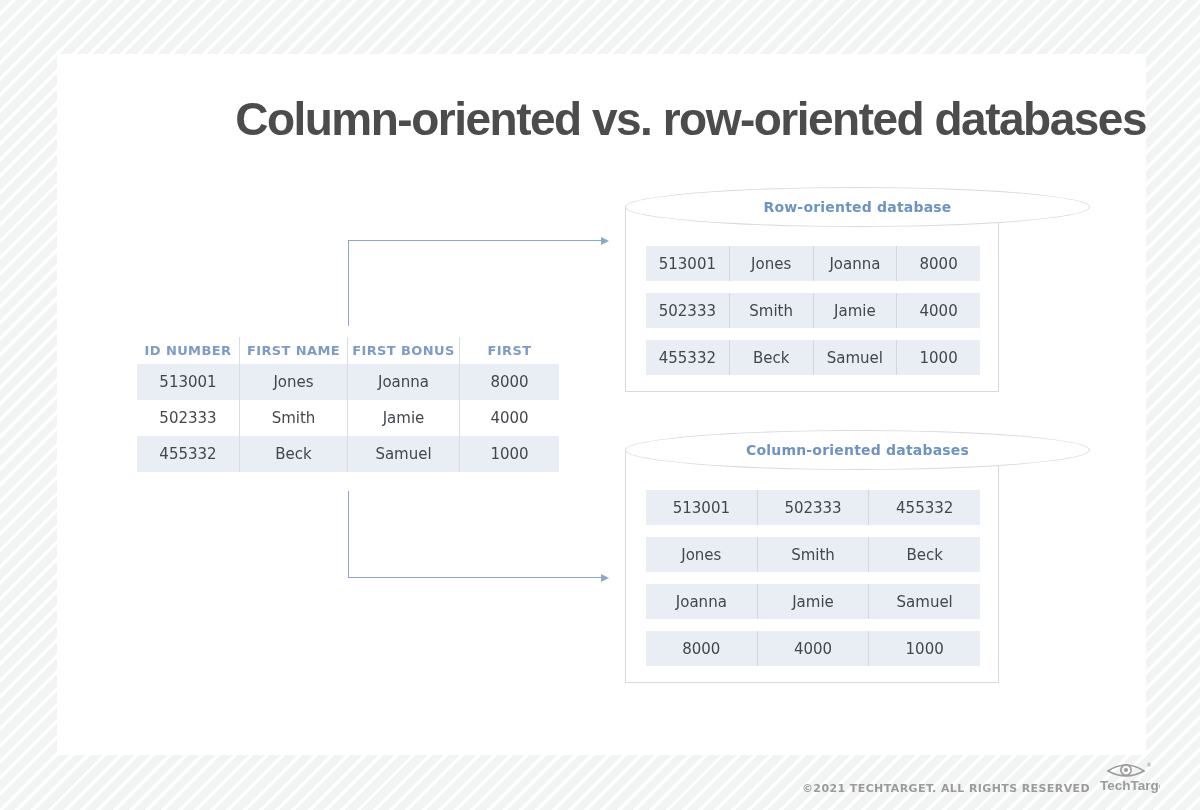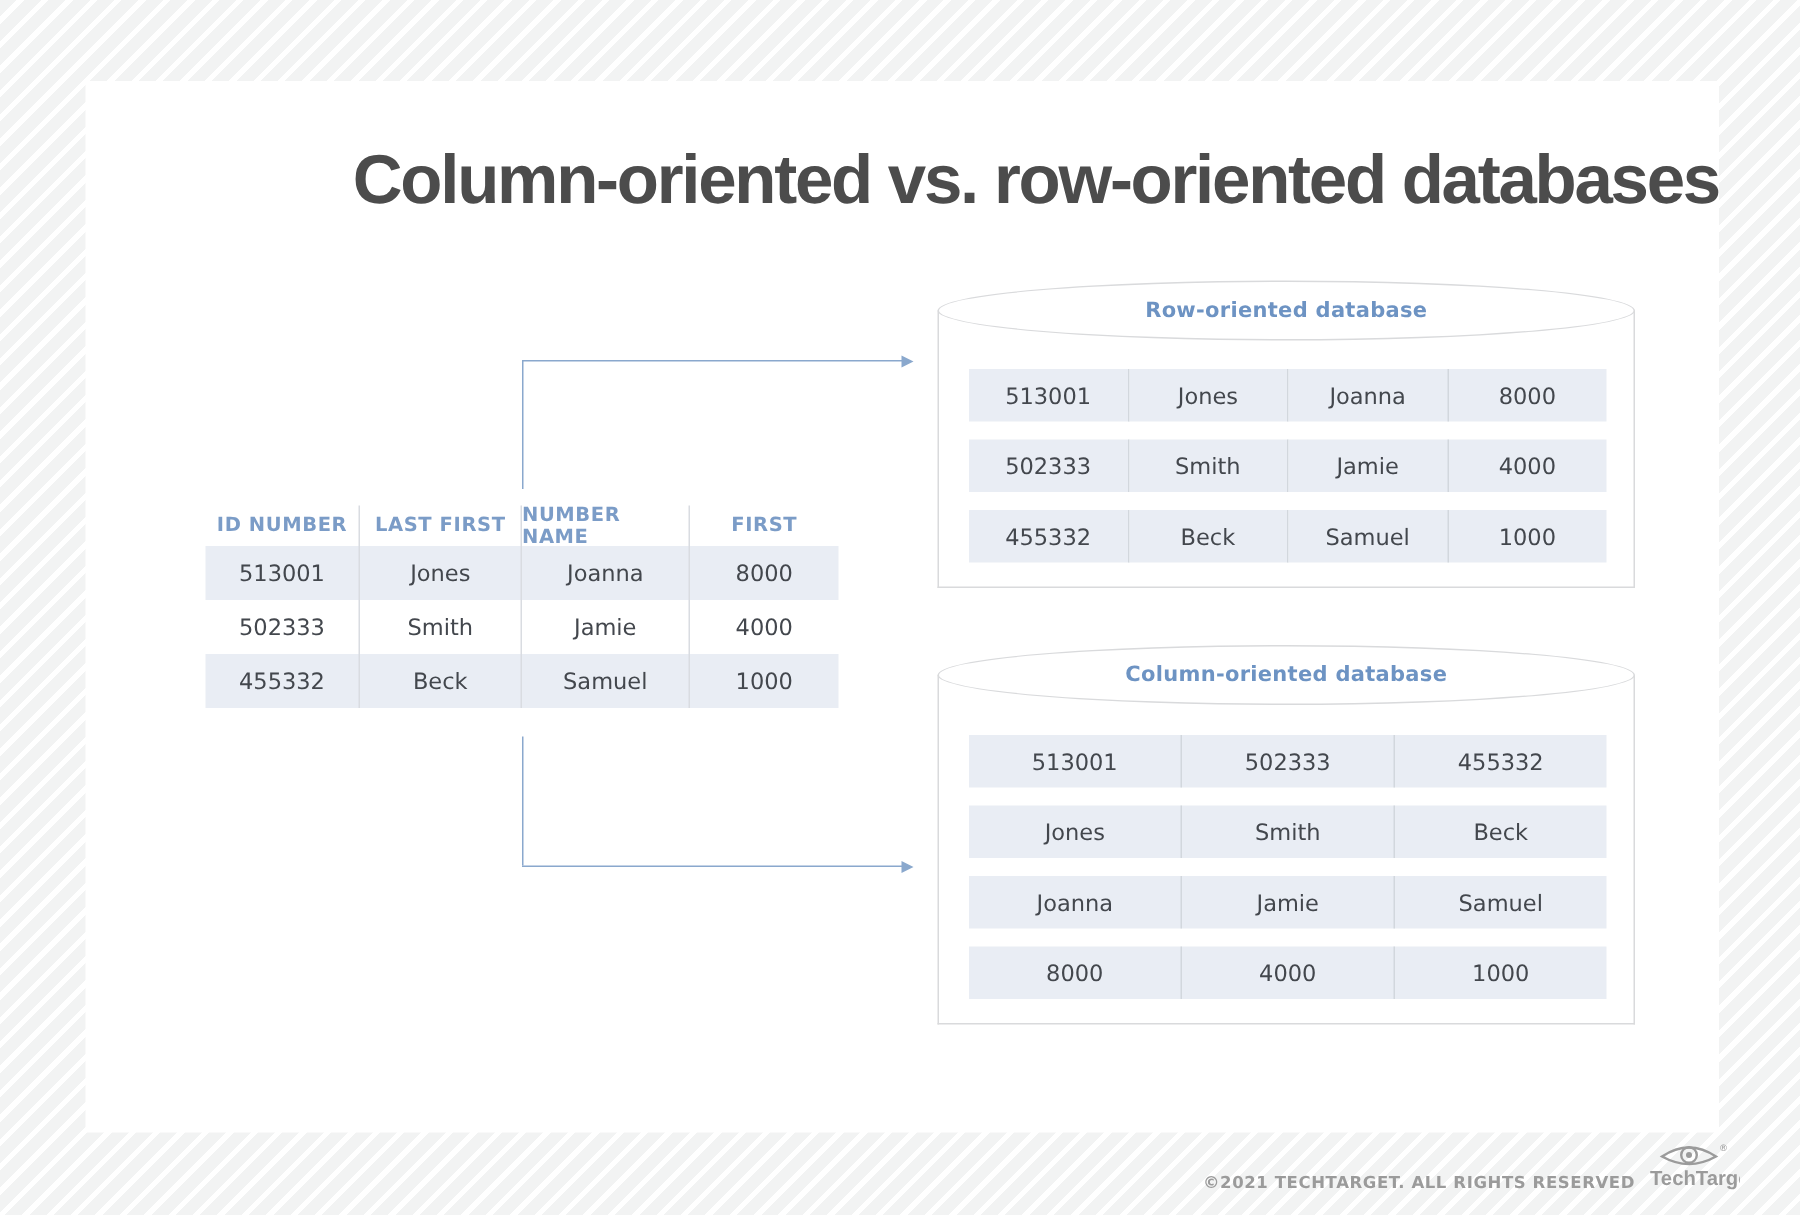--- a/index.html
+++ b/index.html
@@ -41,21 +41,21 @@
   
   .line { position:absolute; background:#8aa8cd; }
   .arrowhead {
     position:absolute; width:0; height:0;
     border-top:4px solid transparent; border-bottom:4px solid transparent;
     border-left:8px solid #8aa8cd;
   }
 
   
   .db-panel {
-    position:absolute; left:625px; width:465px;
+    position:absolute; left:625px; width:374px;
     background:#ffffff; border:1px solid #d9dadc; border-top:none;padding-left:24px;
   }
   .db-ellipse {
     position:absolute; left:-1px; top:-20px; width:465px; height:40px;
     background:#ffffff; border:1px solid #d9dadc; border-radius:50%;
     display:flex; align-items:center; justify-content:center;
   }
   .db-label { font-size:14px; font-weight:bold; color:#6d93c3; letter-spacing:0.2px; }
   .db-body { position:absolute; left:20px; right:18px; top:0; }
   .db-row { display:flex; height:35px; margin-bottom:12px; }
@@ -77,22 +77,22 @@
 <body>
 
 <div class="stage">
   <div class="card"></div>
 
   <h1 class="title">Column-oriented vs. row-oriented databases</h1>
 
   <div class="src-table">
     <div class="src-grid">
       <div class="src-hcell">ID NUMBER</div>
-      <div class="src-hcell">LAST FIRST</div>
-      <div class="src-hcell">NUMBER NAME</div>
+      <div class="src-hcell">FIRST NAME</div>
+      <div class="src-hcell">FIRST BONUS</div>
       <div class="src-hcell last">FIRST</div>
     </div>
     <div class="src-grid">
       <div class="src-cell stripe">513001</div>
       <div class="src-cell stripe">Jones</div>
       <div class="src-cell stripe">Joanna</div>
       <div class="src-cell stripe last">8000</div>
     </div>
     <div class="src-grid">
       <div class="src-cell">502333</div>
@@ -137,21 +137,21 @@
         <div class="db-cell">455332</div>
         <div class="db-cell">Beck</div>
         <div class="db-cell">Samuel</div>
         <div class="db-cell last">1000</div>
       </div>
     </div>
   </div>
 
   <div class="db-panel" style="top:450px; height:233px;">
     <div class="db-ellipse">
-      <span class="db-label">Column-oriented database</span>
+      <span class="db-label">Column-oriented databases</span>
     </div>
     <div class="db-body" style="top:40px;">
       <div class="db-row">
         <div class="db-cell">513001</div>
         <div class="db-cell">502333</div>
         <div class="db-cell last">455332</div>
       </div>
       <div class="db-row">
         <div class="db-cell">Jones</div>
         <div class="db-cell">Smith</div>

